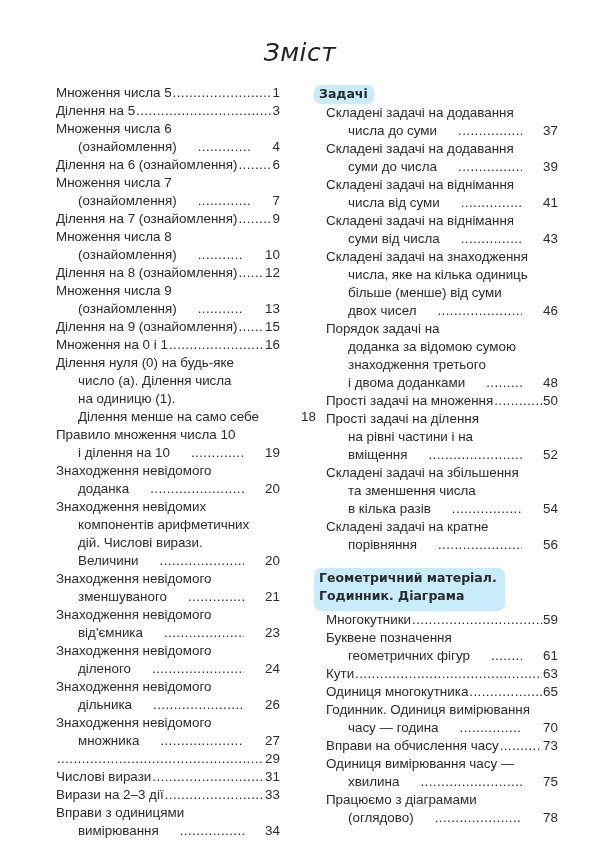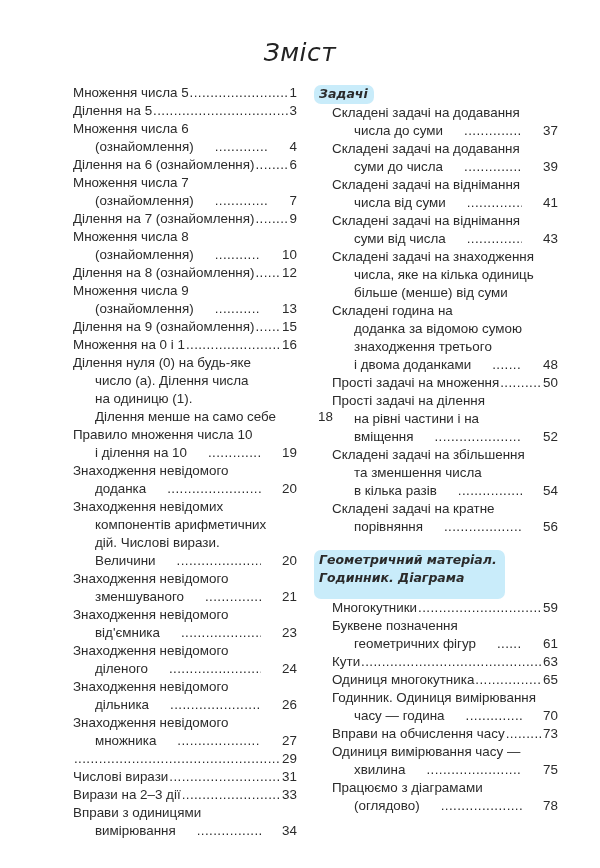--- a/index.html
+++ b/index.html
@@ -2,35 +2,35 @@
 <html><head>
 <meta charset="utf-8">
 <style>
   html, body { margin: 0; padding: 0; background: #ffffff; }
   body { width: 600px; height: 868px; position: relative; overflow: hidden;
          font-family: "Liberation Sans", sans-serif; color: #2b2b2b; }
   .title { position: absolute; top: 38px; left: 0; width: 600px; text-align: center;
            font-family: "DejaVu Sans", sans-serif; font-style: italic; font-size: 25px;
            color: #222; letter-spacing: 0.5px; }
   .col { position: absolute; top: 84px; }
-  .col-left { left: 73px; width: 224px; }
+  .col-left { left: 56px; width: 224px; }
   .col-right { left: 312px; width: 246px; }
   .entry { font-size: 13.4px; line-height: 18px; }
   .line { display: flex; white-space: nowrap; }
   .line.indent { padding-left: 22px; gap: 20px; }
   .line .txt { flex: 0 0 auto; }
   .line .dots { flex: 1 1 auto; overflow: hidden; margin: 0 1px; }
   .line .dots::after { content: "................................................................................................................................"; letter-spacing: 0.4px; }
   .line .pg { flex: 0 0 auto; }
   .section-head { display: inline-block; background: #c9ecfa; border-radius: 7px;
                   padding: 0 6px 1px 5px; font-family: "DejaVu Sans", sans-serif;
-                  font-style: italic; font-weight: bold; font-size: 12.5px;
+                  font-weight: bold; font-size: 12.5px;
                   line-height: 18px; color: #2a2a2a; margin-left: 2px; }
-  .section-head.multi { display: block; width: max-content; padding: 1px 8px 12px 5px; }
-  .right-list { margin-left: 20px; }
+  .section-head.multi { display: block; width: max-content; padding: 1px 8px 6px 5px; }
+  .right-list { margin-left: 14px; }
   .gap { height: 14px; }
 </style>
 </head>
 <body>
 
 <div class="title">Зміст</div>
 
 <div class="col col-left" id="col-left">
     <div class="entry">
       <div class="line">
@@ -298,24 +298,29 @@
       <div class="entry">
         <div class="line">
           <span class="txt">Складені задачі на знаходження</span>
         </div>
         <div class="line indent">
           <span class="txt">числа, яке на кілька одиниць</span>
         </div>
         <div class="line indent">
           <span class="txt">більше (менше) від суми</span>
         </div>
-      </div>
-      <div class="entry">
-        <div class="line">
-          <span class="txt">Складені година на</span>
+        <div class="line indent">
+          <span class="txt">двох чисел</span>
+          <span class="dots"></span>
+          <span class="pg">46</span>
+        </div>
+      </div>
+      <div class="entry">
+        <div class="line">
+          <span class="txt">Порядок задачі на</span>
         </div>
         <div class="line indent">
           <span class="txt">доданка за відомою сумою</span>
         </div>
         <div class="line indent">
           <span class="txt">знаходження третього</span>
         </div>
         <div class="line indent">
           <span class="txt">і двома доданками</span>
           <span class="dots"></span>

